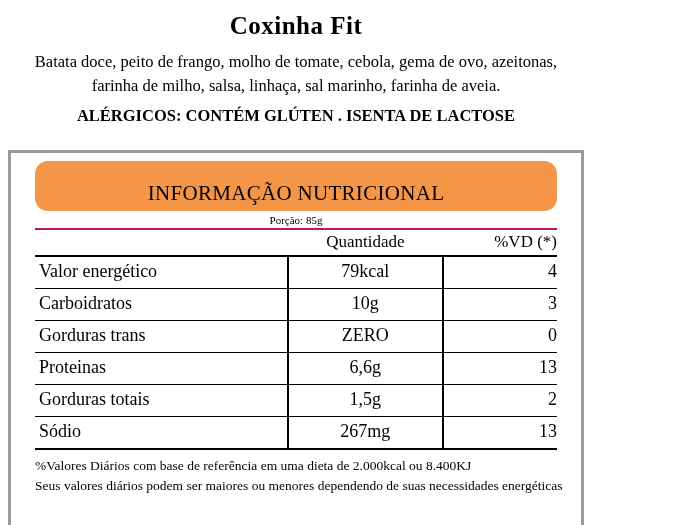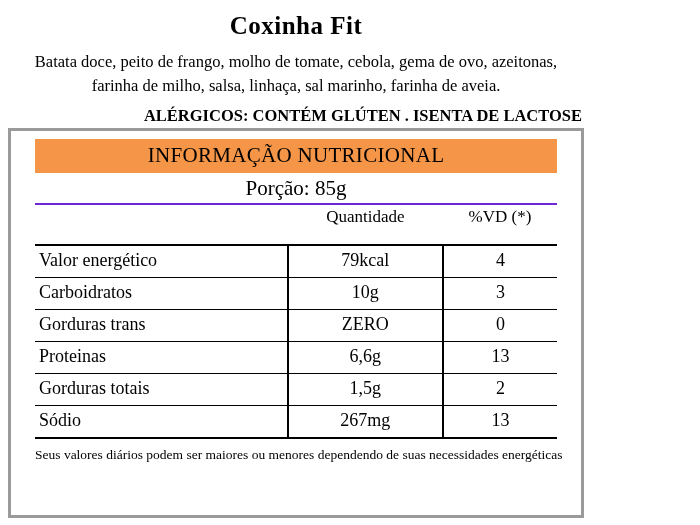--- a/index.html
+++ b/index.html
@@ -33,65 +33,65 @@
   .ingredients {
     font-size: 16.5px;
     line-height: 1.45;
     margin: 3px auto;
     width: 560px;
   }
   .allergens {
     font-size: 16.5px;
     font-weight: bold;
     margin-top: 8px;
-    margin-bottom: 2px;
-    text-align: right;
+    margin-bottom: 24px;
   }
   .label-frame {
     border: 3px solid #9a9a9a;
     margin: 0 8px;
     height: 390px;
     box-sizing: border-box;
     padding: 8px 10px 6px 10px;
     position: relative;
   }
   .nutri-banner {
     background: #f59547;
     text-align: center;
     font-size: 21px;
     font-weight: normal;
-    padding: 4px 0 5px 0;
+    padding: 20px 0 5px 0;
     margin: 0 14px 0 14px;
     letter-spacing: 0.3px;
+    border-radius: 13px;
   }
   .portion {
     text-align: center;
-    font-size: 21px;
+    font-size: 11px;
     padding: 3px 0 2px 0;
     margin: 0 14px;
-    border-bottom: 2px solid #6d28d9;
+    border-bottom: 2px solid #be185d;
   }
   table.nutri {
     width: calc(100% - 28px);
     margin: 0 14px;
     border-collapse: collapse;
     table-layout: fixed;
   }
   table.nutri td, table.nutri th {
     font-weight: normal;
     font-size: 18px;
     padding: 2px 0 3px 0;
     vertical-align: middle;
   }
   .col-name { width: 48%; text-align: left; padding-left: 4px !important; }
   .col-qty  { width: 30%; text-align: center; border-left: 2px solid #000; }
-  .col-vd   { width: 22%; text-align: center; border-left: 2px solid #000; }
+  .col-vd   { width: 22%; text-align: right; border-left: 2px solid #000; }
   tr.head-row td {
     border-bottom: 2px solid #000;
-    padding-bottom: 17px;
+    padding-bottom: 3px;
     font-size: 17px;
   }
   tr.head-row .col-qty, tr.head-row .col-vd { border-left: none; }
   tr.data-row td {
     border-bottom: 1.5px solid #000;
     height: 26px;
   }
   tr.data-row:last-child td {
     border-bottom: 2px solid #000;
     font-family: Liberation Serif, serif;
@@ -154,17 +154,18 @@
         </tr>
         <tr class="data-row">
           <td class="col-name">Sódio</td>
           <td class="col-qty">267mg</td>
           <td class="col-vd">13</td>
         </tr>
       </tbody>
     </table>
 
     <div class="footnotes">
+      <div>%Valores Diários com base de referência em uma dieta de 2.000kcal ou 8.400KJ</div>
       <div>Seus valores diários podem ser maiores ou menores dependendo de suas necessidades energéticas</div>
     </div>
 
   </div>
 </div>
 
 </body></html>

